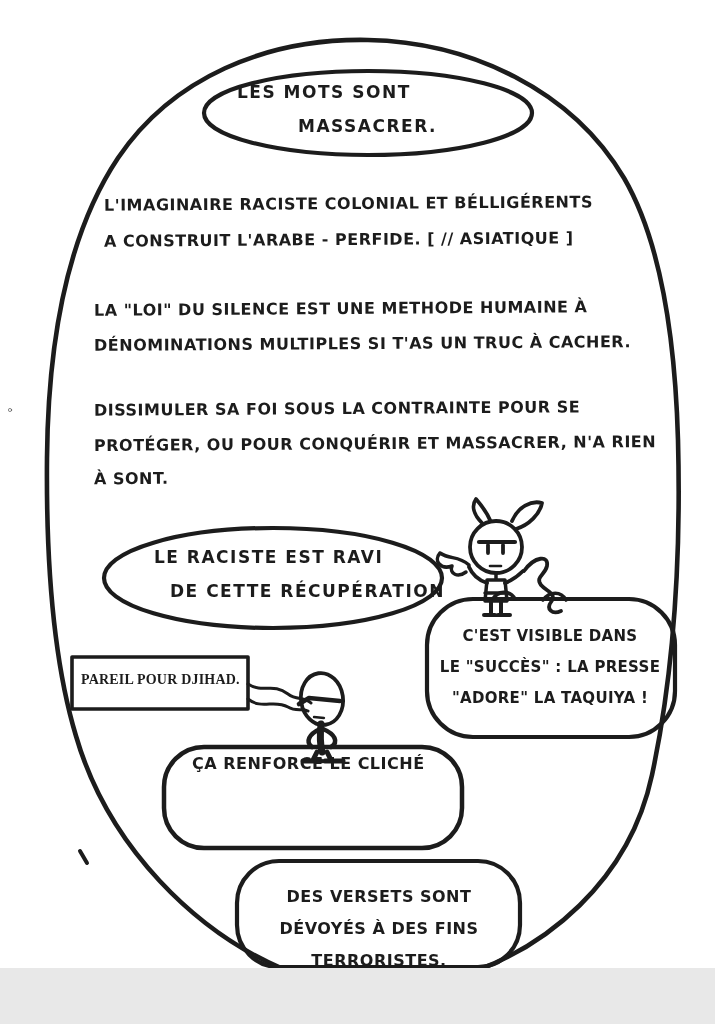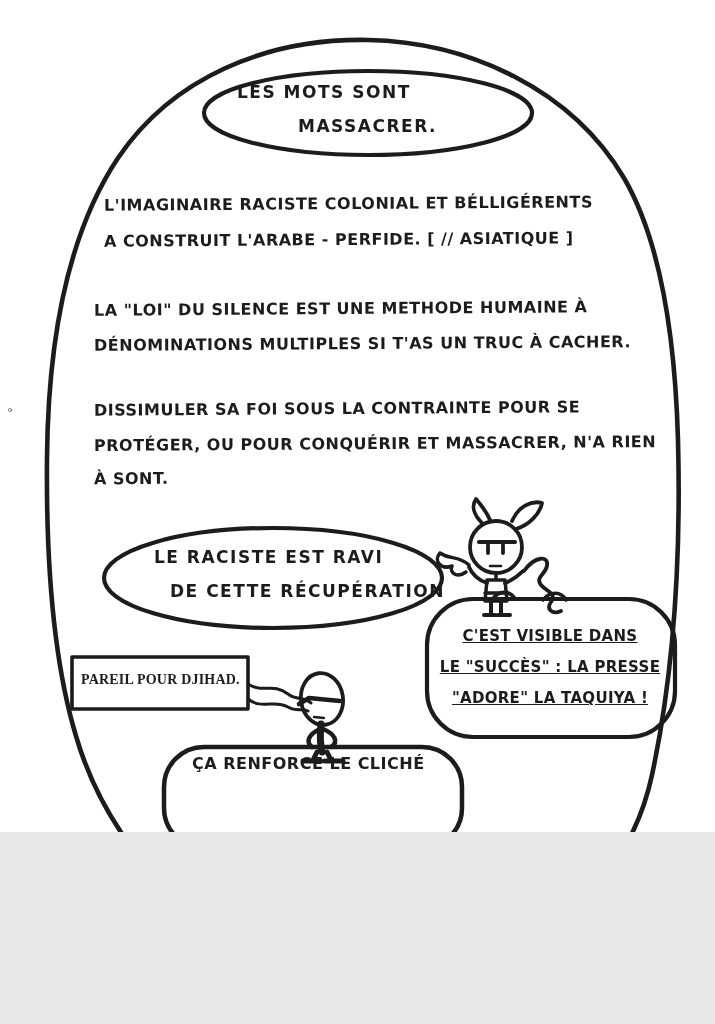--- a/index.html
+++ b/index.html
@@ -1,31 +1,31 @@
 <!DOCTYPE html>
 <html style="--ink: #1c1c1c; --paper: #ffffff;"><head>
 <meta charset="utf-8">
 <style>
   html,body { margin:0; padding:0; background:#e8e8e8; }
   .page {
-    position:relative; width:715px; height:832px; margin:0 auto;
+    position:relative; width:715px; height:968px; margin:0 auto;
     background:var(--paper,#ffffff); color:var(--ink,#1c1c1c);
     font-family:"DejaVu Sans", sans-serif; overflow:hidden;
   }
   .art { position:absolute; left:0; top:0; width:715px; height:1024px; }
   .art path, .art ellipse, .art circle, .art rect, .art line {
     stroke:currentColor; fill:none; stroke-linecap:round; stroke-linejoin:round;
   }
   .txt {
     position:absolute; font-weight:700; white-space:nowrap;
     letter-spacing:0.5px; line-height:1; color:var(--ink,#1c1c1c);
   }
   .t17 { font-size:17px; letter-spacing:1.5px; }
   .t16 { font-size:16px; letter-spacing:0.5px; }
-  .t15 { font-size:15px; letter-spacing:0.3px;text-decoration:underline; }
+  .t15 { font-size:15px; letter-spacing:0.3px; }
   .t14 { font-size:14px; letter-spacing:0.2px;font-family:Liberation Serif, serif; }
   .center { text-align:center; }
   .center .ln { line-height:31px; white-space:nowrap; }
   .center.wide .ln { line-height:32px; }
   .tilt { transform:rotate(-0.4deg); }
 </style>
 </head>
 <body>
 
 <div class="page">
@@ -102,14 +102,19 @@
   <div class="txt t15 center" style="left:430px; top:621px; width:240px;">
     <div class="ln">C'EST VISIBLE DANS</div>
     <div class="ln">LE "SUCCÈS" : LA PRESSE</div>
     <div class="ln">"ADORE" LA TAQUIYA !</div>
   </div>
 
   <div class="txt t14" style="left:81px; top:673px;">PAREIL POUR DJIHAD.</div>
 
   <div class="txt t16" style="left:192px; top:756px;">ÇA RENFORCE LE CLICHÉ</div>
 
+  <div class="txt t16 center wide" style="left:246px; top:881px; width:266px;">
+    <div class="ln">DES VERSETS SONT</div>
+    <div class="ln">DÉVOYÉS À DES FINS</div>
+    <div class="ln">TERRORISTES.</div>
+  </div>
 
 </div>
 
 </body></html>

